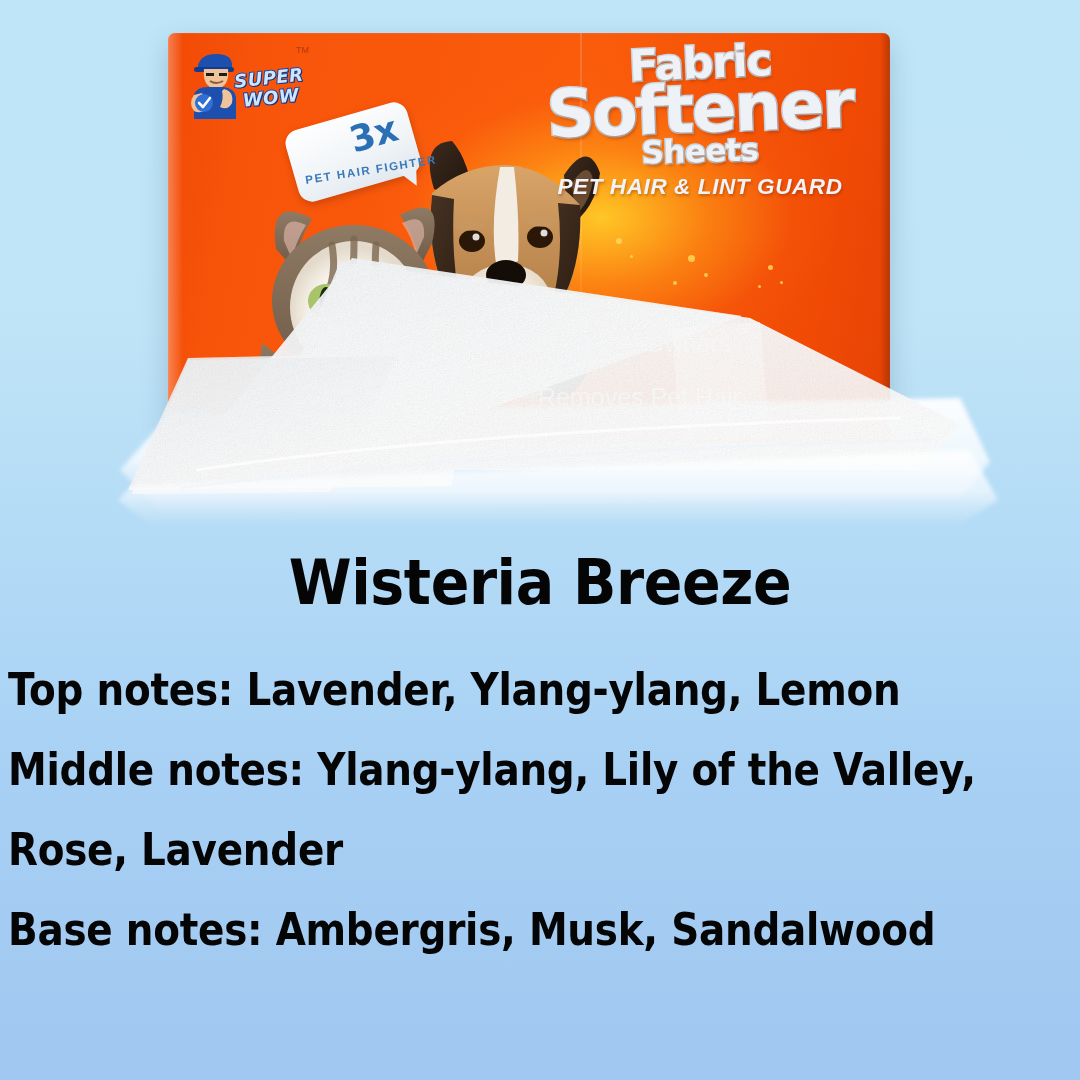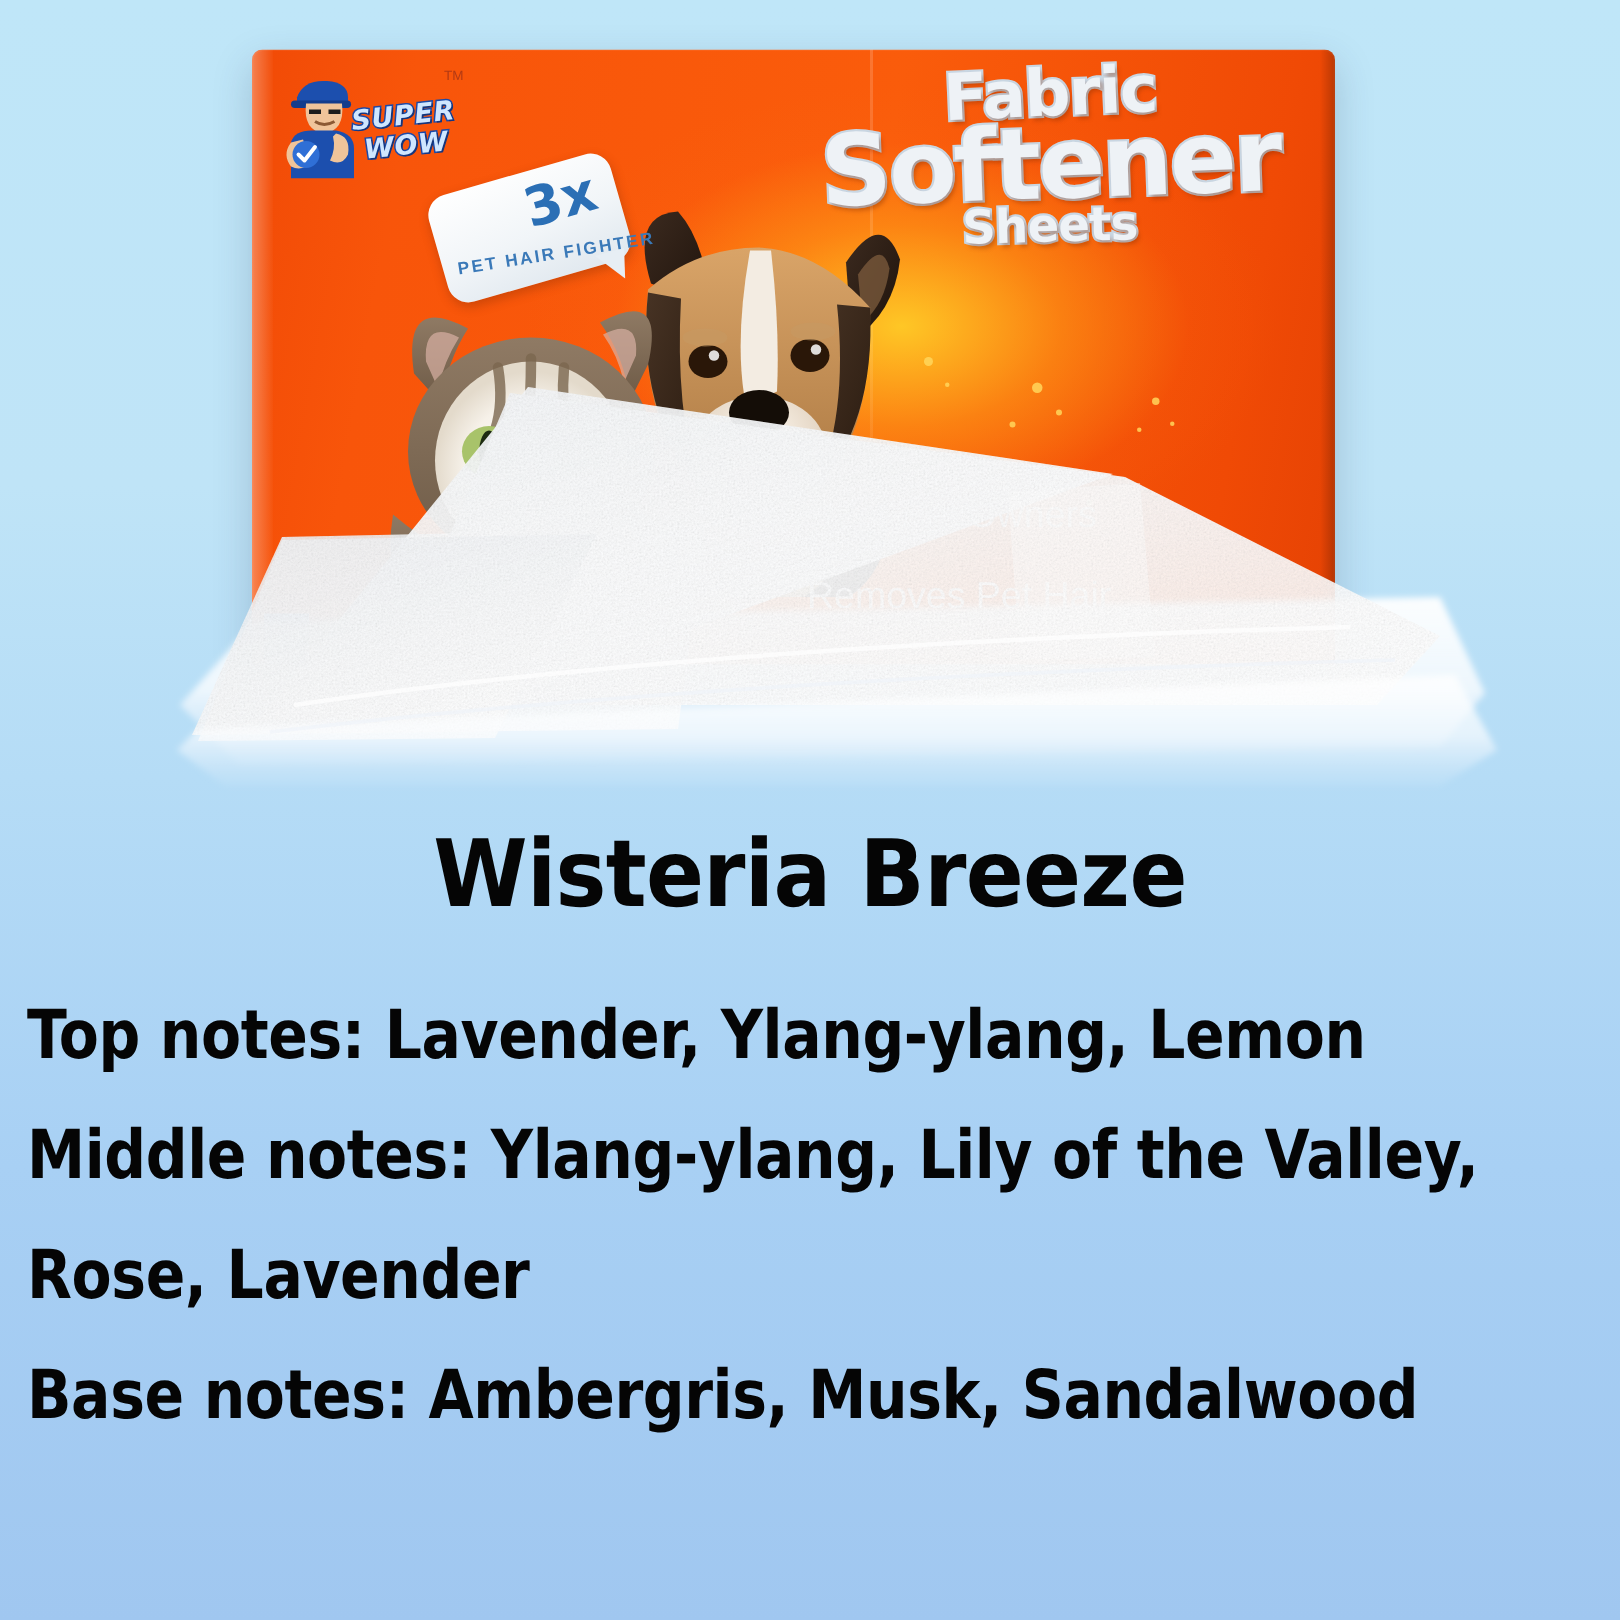--- a/index.html
+++ b/index.html
@@ -198,21 +198,21 @@
     text-align: center;
     font-family: "DejaVu Sans", sans-serif;
     font-weight: bold;
     font-size: 62px;
     letter-spacing: -0.5px;
     color: #050505;
     transform: scaleX(0.92);
   }
   .notes {
     position: absolute;
-    left: 18px; top: 122px;
+    left: 8px; top: 122px;
     width: 1046px;
   }
   .note-line {
     font-family: "DejaVu Sans", sans-serif;
     font-weight: bold;
     font-size: 45px;
     line-height: 80px;
     color: #050505;
     white-space: nowrap;
     transform: scaleX(0.865);
@@ -366,20 +366,21 @@
     <div class="badge-3x">
       <div class="badge-tail"></div>
       <div class="b3">3x</div>
       <div class="bphf">PET HAIR FIGHTER</div>
     </div>
 
     <div class="headline">
       <div class="hl hl-fabric">Fabric</div>
       <div class="hl hl-softener">Softener</div>
       <div class="hl hl-sheets">Sheets</div>
+      <div class="hl-sub">PET HAIR &amp; LINT GUARD</div>
     </div>
 
     <div class="box-line box-line-1">Softener for Pet Owners</div>
     <div class="box-line box-line-2">Removes Pet Hair</div>
 
     <div class="box-blue-tab"></div>
   </div>
 
   <svg class="sheets" viewBox="0 0 1080 535">
     <defs>

